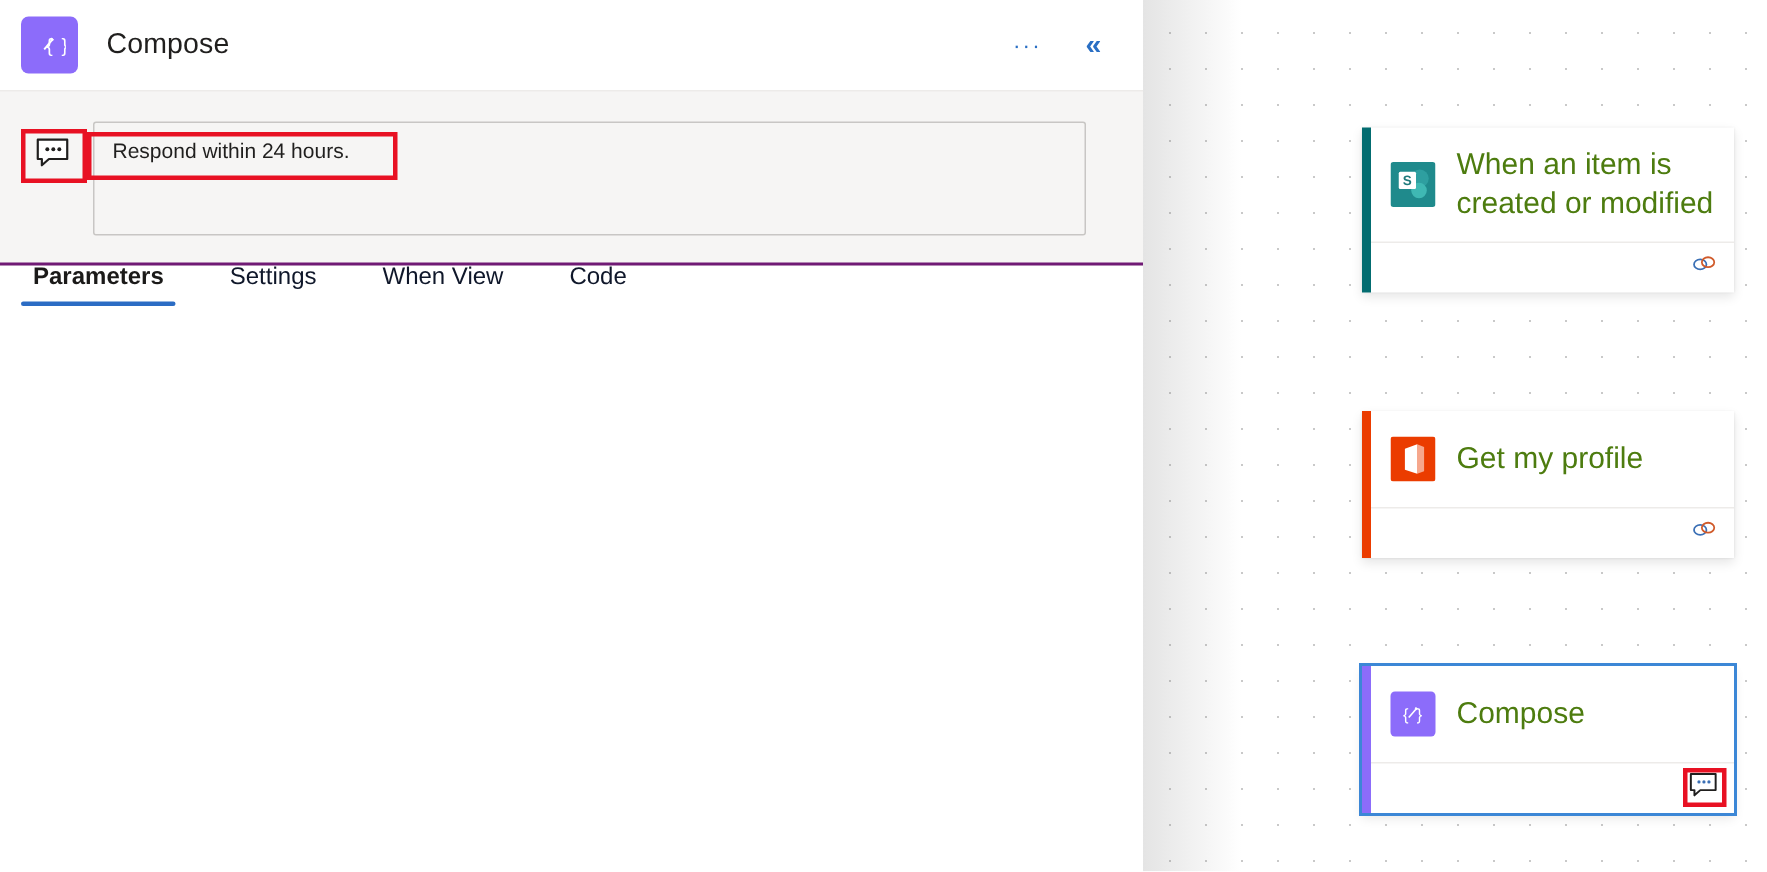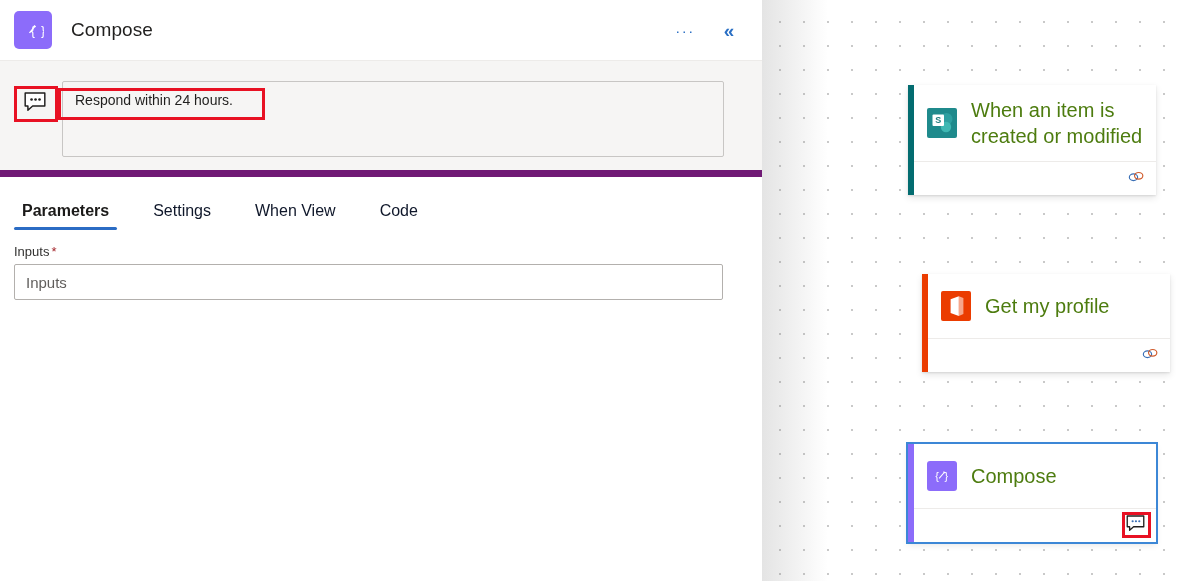--- a/index.html
+++ b/index.html
@@ -81,21 +81,21 @@
     height: 24px;
     width: 22px;
   }
   .hdr-btn.ellipsis { letter-spacing: 1.5px; font-size: 15px; }
   .hdr-btn.collapse { font-size: 19px; font-weight: 700; }
 
   
   .comment-strip {
     background: #f6f5f4;
     border-top: 1px solid #edebe9;
-    border-bottom: 7px solid #701a75;
+    border-bottom: 2px solid #701a75;
     height: 117px;
     box-sizing: border-box;
     display: flex;
     align-items: flex-start;
     padding: 20px 38px 0 0;
     position: relative;
   }
 
   .comment-icon-wrap {
     width: 46px;
@@ -130,21 +130,21 @@
     box-sizing: border-box;
     padding: 9px 12px;
     font-size: 14px;
     color: #201f1e;
     line-height: 1.4;
   }
 
   
   .tabs {
     display: flex;
-    align-items: flex-end;
+    align-items: flex-start;
     padding: 0 0 0 14px;
     height: 53px;
     gap: 0;
   }
   .tab {
     font-size: 16px;
     color: #0f172a;
     padding: 0 8px 11px 8px;
     margin-right: 28px;
     cursor: pointer;
@@ -319,26 +319,20 @@
     <div class="hl-red hl-comment-icon"></div>
     <div class="hl-red hl-comment-text"></div>
 
     <div class="tabs">
       <div class="tab active">Parameters</div>
       <div class="tab">Settings</div>
       <div class="tab">When View</div>
       <div class="tab">Code</div>
     </div>
 
-    <div class="form-area">
-      <div class="field-label">
-        <span>Inputs</span><span class="req-star">*</span>
-      </div>
-      <div class="text-input">Inputs</div>
-    </div>
   </div>
 
   <div class="canvas">
     <div class="canvas-shade"></div>
 
     <div class="flow">
 
       <div class="node" style="left:146px; top:85px;">
         <div class="accent" style="background:#036C70;"></div>
         <div class="body">
@@ -358,21 +352,21 @@
             <span class="chain-icon">
               <svg width="18" height="14" viewBox="0 0 20 15" aria-hidden="true">
                 <ellipse cx="7.2" cy="7.8" rx="4.6" ry="3.7" fill="none" stroke="#3a6fb5" stroke-width="1.3"></ellipse>
                 <ellipse cx="13.0" cy="6.2" rx="4.6" ry="3.7" fill="none" stroke="#d05a2a" stroke-width="1.3"></ellipse>
               </svg>
             </span>
           </div>
         </div>
       </div>
 
-      <div class="node" style="left:160px; top:274px;justify-content:flex-end;">
+      <div class="node" style="left:146px; top:274px;justify-content:flex-end;">
         <div class="accent" style="background:#EB3C00;"></div>
         <div class="body">
           <div class="row-main">
             <div class="icon-box">
               <svg width="30" height="30" viewBox="0 0 30 30" aria-hidden="true">
                 <rect x="0" y="0" width="30" height="30" rx="2" fill="#EB3C00"></rect>
                 <path d="M17.8 5.2 L9.6 8.2 v13.9 l8.2 2.8 V5.2 z" fill="#ffffff"></path>
                 <path d="M17.8 5.2 L22.4 7.0 v16.1 l-4.6 1.8 V5.2 z" fill="#ffffff" opacity="0.55"></path>
                 <path d="M9.6 8.2 L17.8 5.2 v3.2 l-5.6 1.9 v10.6 l-2.6 1.2 V8.2 z" fill="#EB3C00" opacity="0"></path>
               </svg>

